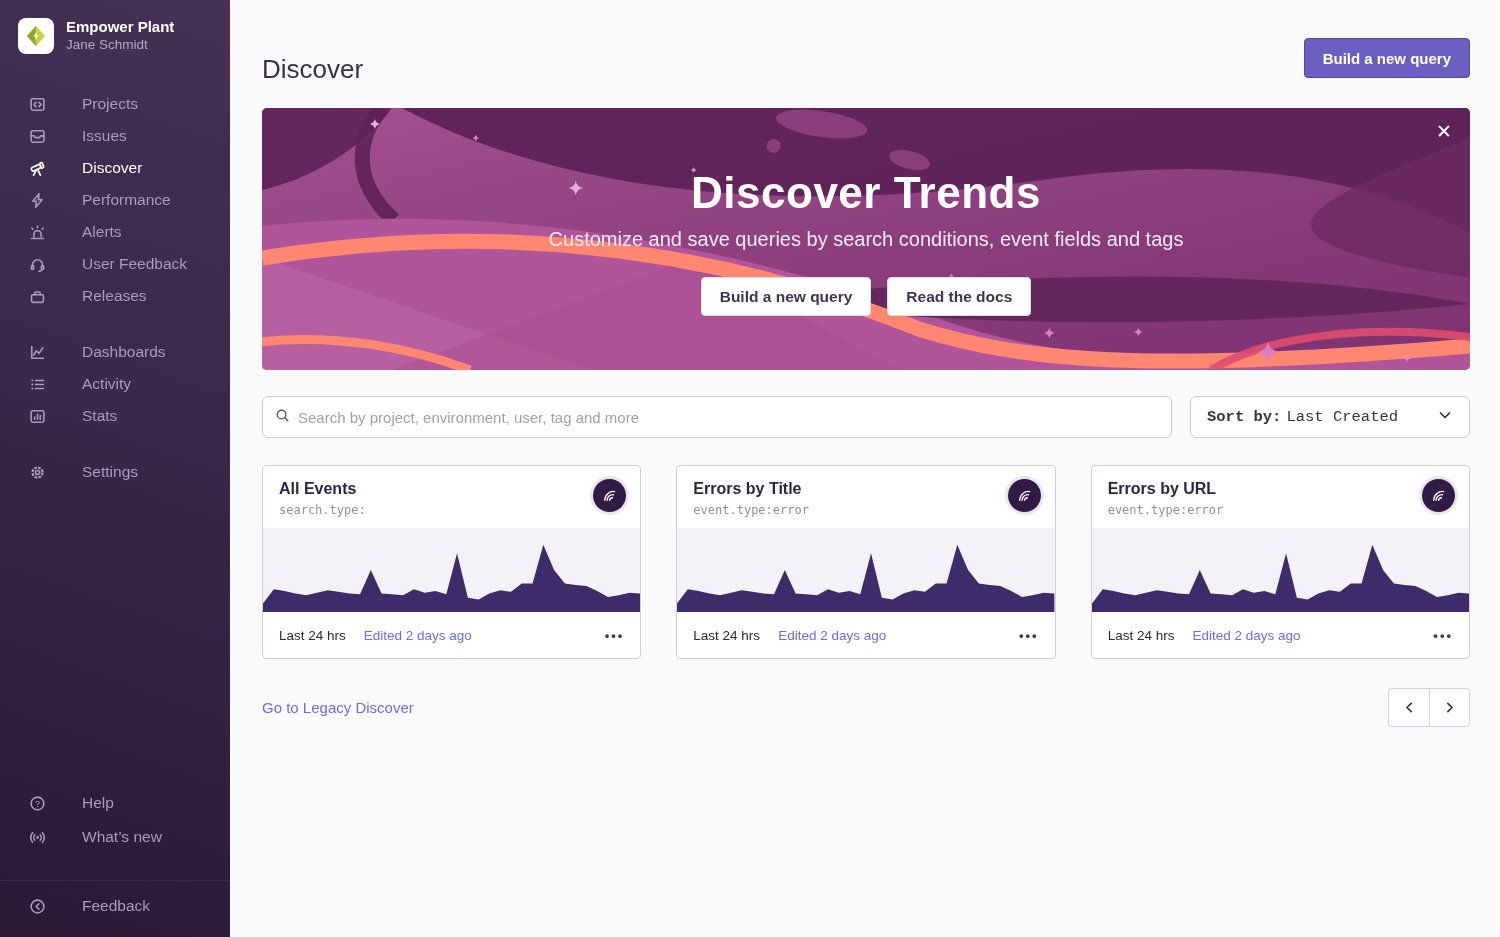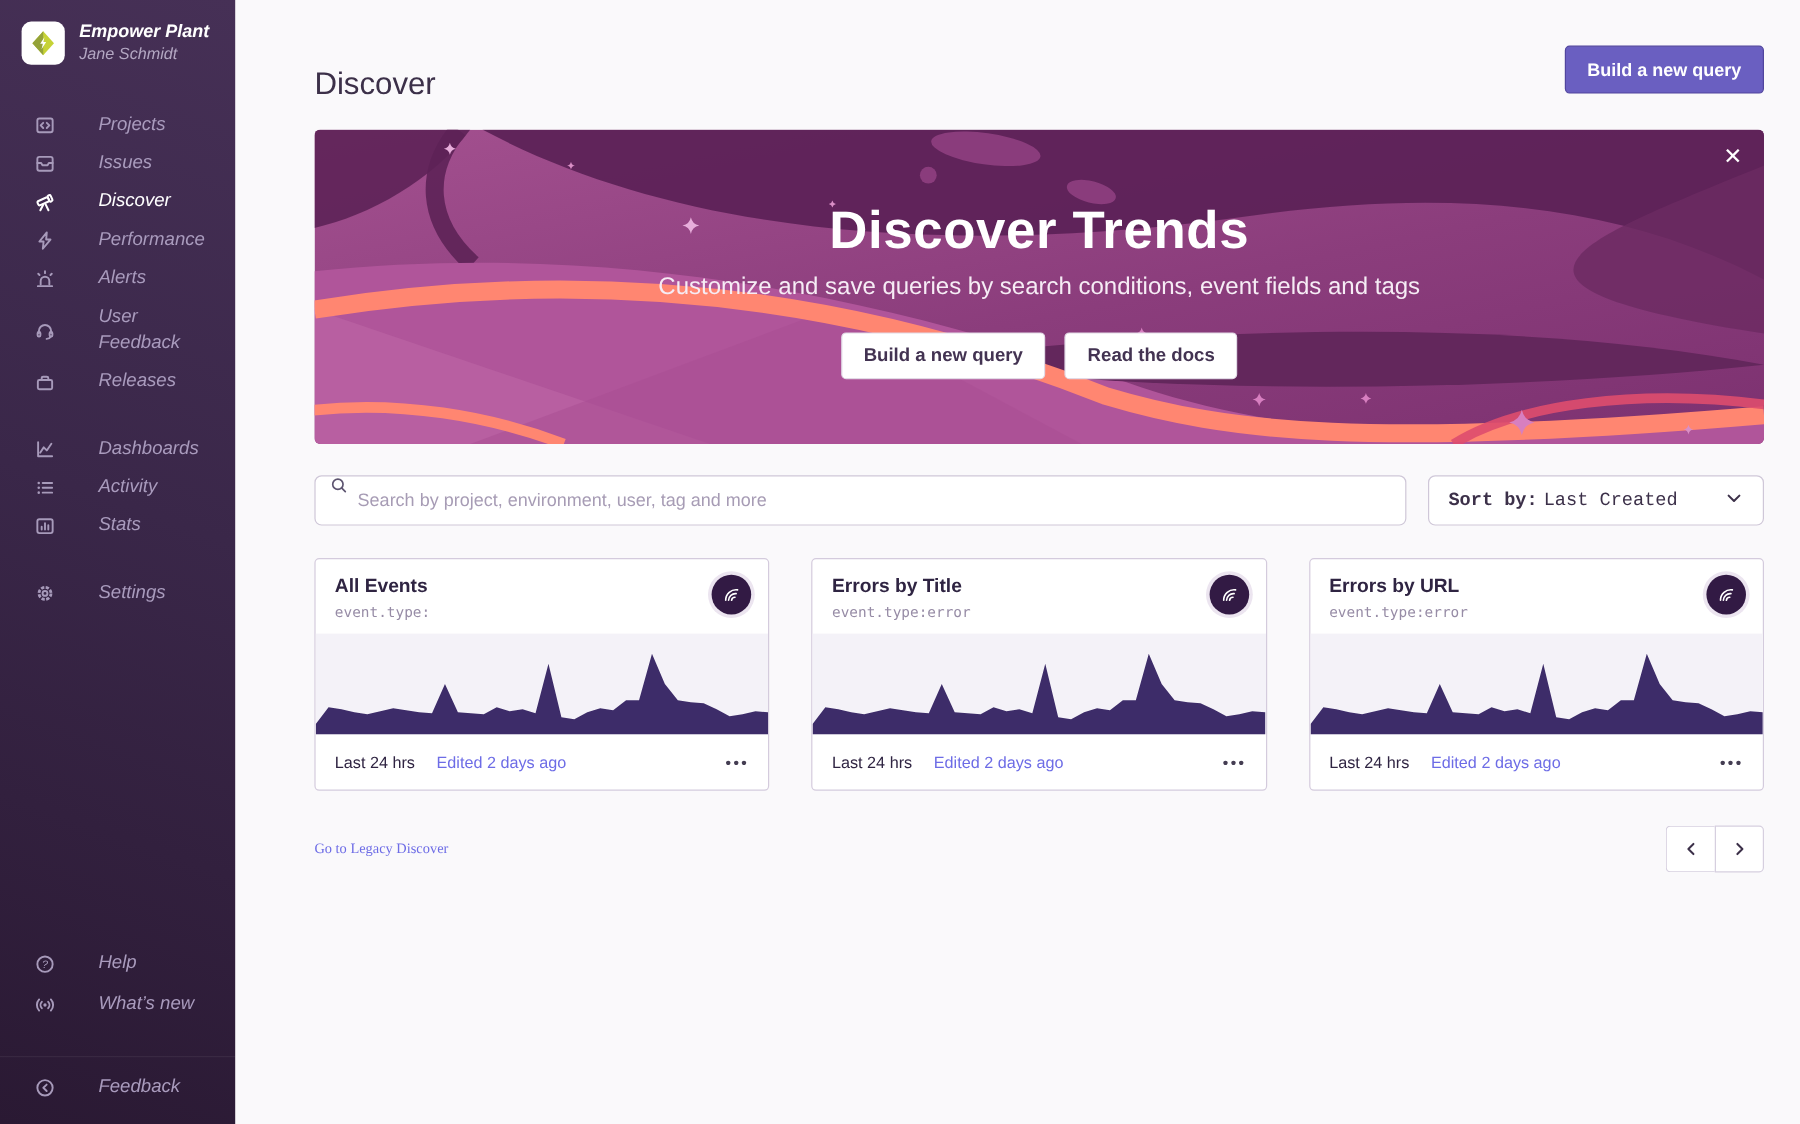--- a/index.html
+++ b/index.html
@@ -1,22 +1,22 @@
 <!DOCTYPE html>
 <html><head>
 <meta charset="utf-8">
 <style>
   * { margin:0; padding:0; box-sizing:border-box; }
   html,body { width:1500px; height:937px; overflow:hidden;
     font-family:"Liberation Sans", sans-serif; background:#faf9fb; }
 
   
-  .sidebar { position:fixed; left:0; top:0; width:196px; height:937px;
+  .sidebar { position:fixed; left:0; top:0; width:230px; height:937px;
     background:linear-gradient(200deg,#463056 0%,#3a2749 45%,#2a1933 100%);
-    color:#a99bbd; padding:18px 0 0 0; display:flex; flex-direction:column;font-style:italic; }
+    color:#a99bbd; padding:18px 0 0 0; display:flex; flex-direction:column; }
   .org-row { display:flex; align-items:center; gap:12px; padding:0 0 0 18px; margin-bottom:34px; cursor:pointer; }
   .org-logo { width:36px; height:36px; background:#fff; border-radius:8px;
     display:flex; align-items:center; justify-content:center; flex:0 0 auto; }
   .org-name { font-size:15px; font-weight:bold; color:#fff; line-height:1.25; }
   .org-user { font-size:13.5px; color:#b3a7c2; line-height:1.25; }
   .side-nav { flex:1 1 auto; }
   .nav-group { margin-bottom:24px; }
   .nav-item { display:flex; align-items:center; gap:36px; padding:5px 10px 5px 28px;
     font-size:15.5px; color:#a99bbd; cursor:pointer; line-height:22px; }
   .nav-item.active { color:#fff; }
@@ -44,21 +44,21 @@
   .banner-btn { height:39px; padding:0 18px; background:#fff; border:1px solid #e2dae6;
     border-radius:4px; font-size:15.5px; font-weight:bold; color:#433352; cursor:pointer;
     font-family:"Liberation Sans",sans-serif; }
   .banner-close { position:absolute; z-index:3; top:14px; right:18px; color:#fff;
     font-size:19px; line-height:19px; cursor:pointer; background:none; border:none;
     font-family:"Liberation Sans",sans-serif; }
 
   
   .toolbar { display:flex; gap:18px; margin-bottom:27px; }
   .search-box { flex:1 1 auto; height:42px; background:#fff; border:1px solid #cfc7d8;
-    border-radius:6px; display:flex; padding:0 12px; gap:8px; }
+    border-radius:6px; display:flex; align-items:center; padding:0 12px; gap:8px; }
   .search-box input { flex:1; border:none; outline:none; font-size:15px; color:#3c3049;
     font-family:"Liberation Sans",sans-serif; background:transparent; }
   .search-box input::placeholder { color:#a79cb5; }
   .sort-btn { width:280px; height:42px; background:#fff; border:1px solid #cfc7d8; border-radius:6px;
     display:flex; align-items:center; padding:0 16px; font-size:15.5px; color:#3c3049;
     cursor:pointer; font-family:Liberation Mono, monospace; }
   .sort-btn b { margin-right:5px; }
   .sort-btn .spacer { flex:1; }
 
   
@@ -72,21 +72,21 @@
   .card-chart { height:84px; background:#f4f2f8; position:relative; }
   .card-chart svg { position:absolute; inset:0; width:100%; height:100%; }
   .card-foot { height:46px; display:flex; align-items:center; padding:0 16px; gap:18px; }
   .card-range { font-size:13.5px; font-weight:normal; color:#2f2442; }
   .card-edited { font-size:13.5px; color:#6d6ce6; }
   .card-foot .spacer { flex:1; }
   .dots { font-size:13px; letter-spacing:2px; color:#443d52; font-weight:bold; cursor:pointer; }
 
   
   .foot-row { display:flex; align-items:center; margin-top:29px; }
-  .legacy-link { font-size:12px; color:#6d6ce6; cursor:pointer; text-decoration:none;font-family:Liberation Serif, serif; }
+  .legacy-link { font-size:15px; color:#6d6ce6; cursor:pointer; text-decoration:none; }
   .foot-row .spacer { flex:1; }
   .pager { display:flex; }
   .pager button { width:41px; height:39px; background:#fff; border:1px solid #d6cfdf;
     display:flex; align-items:center; justify-content:center; cursor:pointer; }
   .pager button:first-child { border-radius:4px 0 0 4px; border-right:none; }
   .pager button:last-child { border-radius:0 4px 4px 0; }
 
   .ic { stroke:#a79aba; fill:none; stroke-width:1.5; stroke-linecap:round; stroke-linejoin:round; }
   .ic-active { stroke:#ffffff; }
 </style>
@@ -327,21 +327,21 @@
           </svg>
       </span>
     </button>
   </div>
 
   <div class="cards">
 
     <div class="card">
       <div class="card-head">
         <div class="card-title">All Events</div>
-        <div class="card-query">event.type:</div>
+        <div class="card-query">search.type:</div>
         <span class="card-avatar">
           <svg width="19" height="19" viewBox="0 0 24 24">
               <g stroke="#fff" stroke-width="1.7" fill="none" stroke-linecap="round">
                 <path d="M6 18 a11 11 0 0 1 12.5 -11"></path>
                 <path d="M9 18 a7.2 7.2 0 0 1 8 -7"></path>
                 <path d="M12.2 18 a3.6 3.6 0 0 1 3.6 -3.2"></path>
               </g>
             </svg>
         </span>
       </div>

